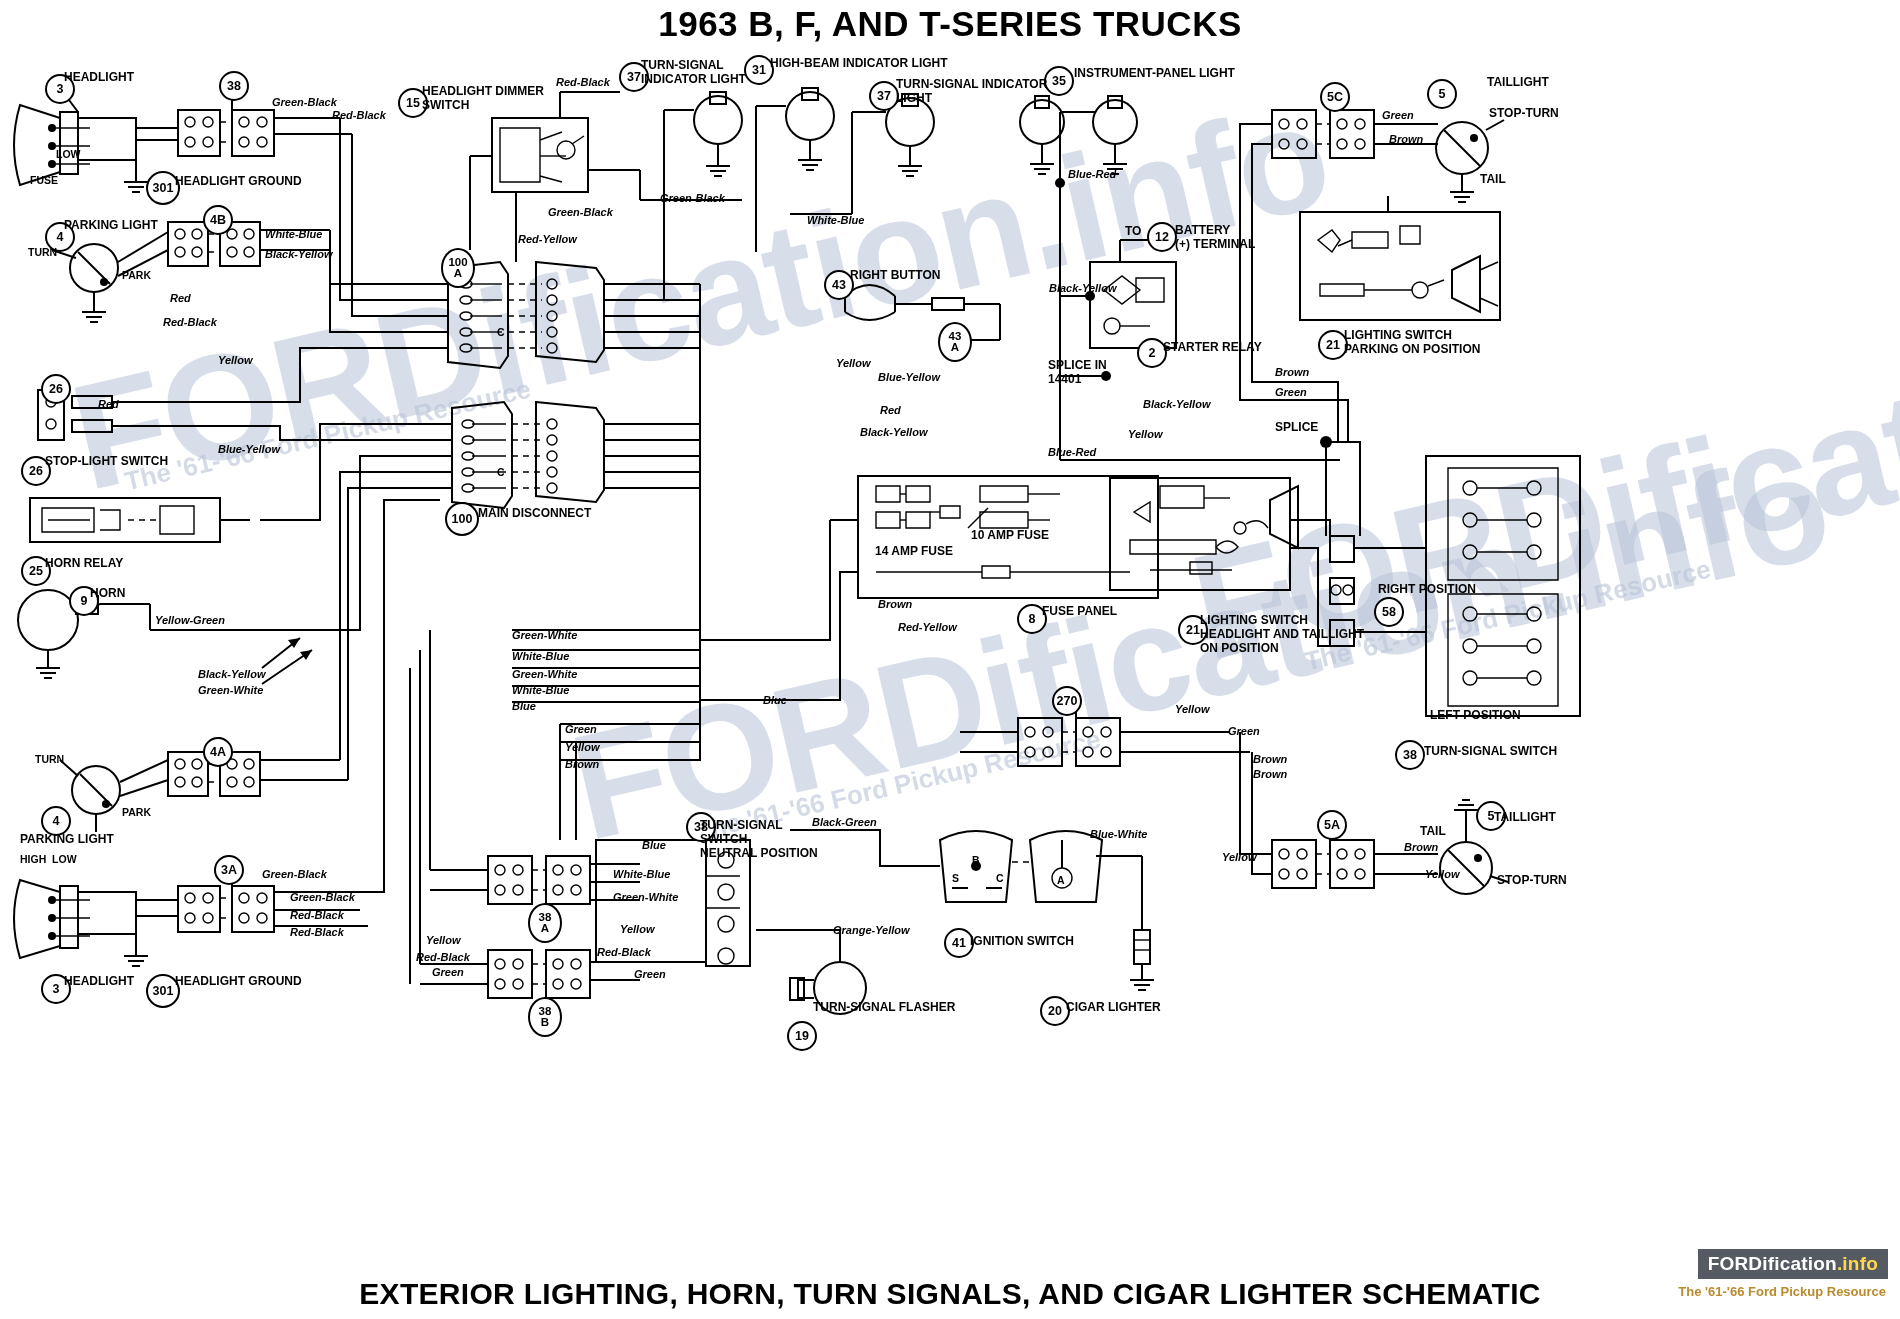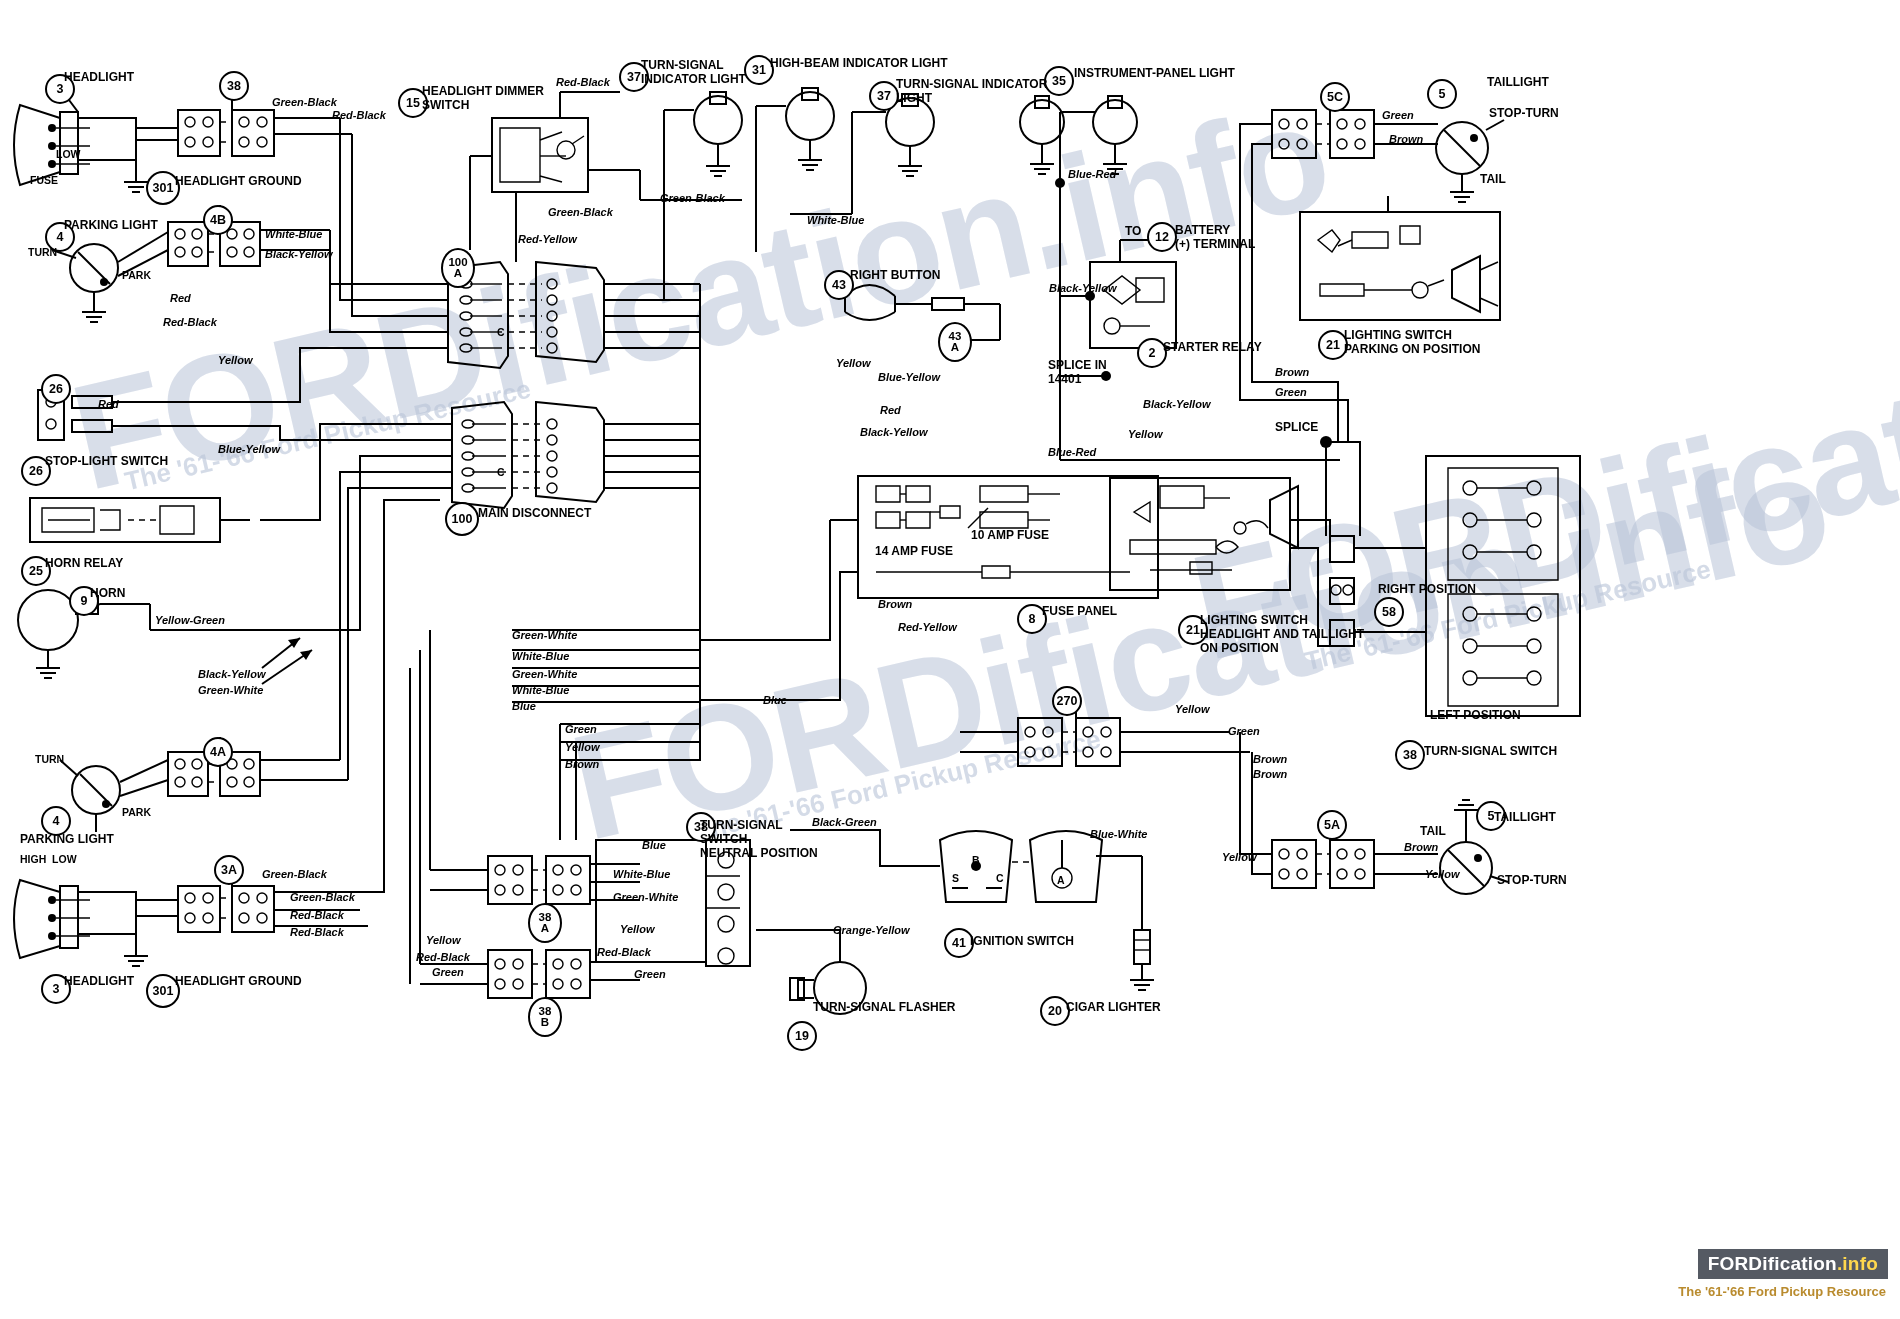--- a/index.html
+++ b/index.html
@@ -65,20 +65,22 @@
 
 <div id="sheet">
 
   <div class="wm wm1">FORDification.info</div>
   <div class="wm wm2">FORDification.info</div>
   <div class="wm wm3">FORDification.info</div>
   <div class="wm wmsub wms1">The '61-'66 Ford Pickup Resource</div>
   <div class="wm wmsub wms2">The '61-'66 Ford Pickup Resource</div>
   <div class="wm wmsub wms3">The '61-'66 Ford Pickup Resource</div>
 
+  <div class="title">1963 B, F, AND T-SERIES TRUCKS</div>
+  <div class="subtitle">EXTERIOR LIGHTING, HORN, TURN SIGNALS, AND CIGAR LIGHTER SCHEMATIC</div>
 
   <svg class="wires" viewBox="0 0 1900 1319">
 
     <path class="w" d="M20 105 Q8 145 20 185 L60 172 L60 118 Z"></path>
     <rect class="w" x="60" y="112" width="18" height="62"></rect>
     <rect class="w" x="78" y="118" width="58" height="42"></rect>
     <circle class="dot" cx="52" cy="128" r="4"></circle>
     <circle class="dot" cx="52" cy="146" r="4"></circle>
     <circle class="dot" cx="52" cy="164" r="4"></circle>
     <line class="wt" x1="56" y1="128" x2="90" y2="128"></line>

